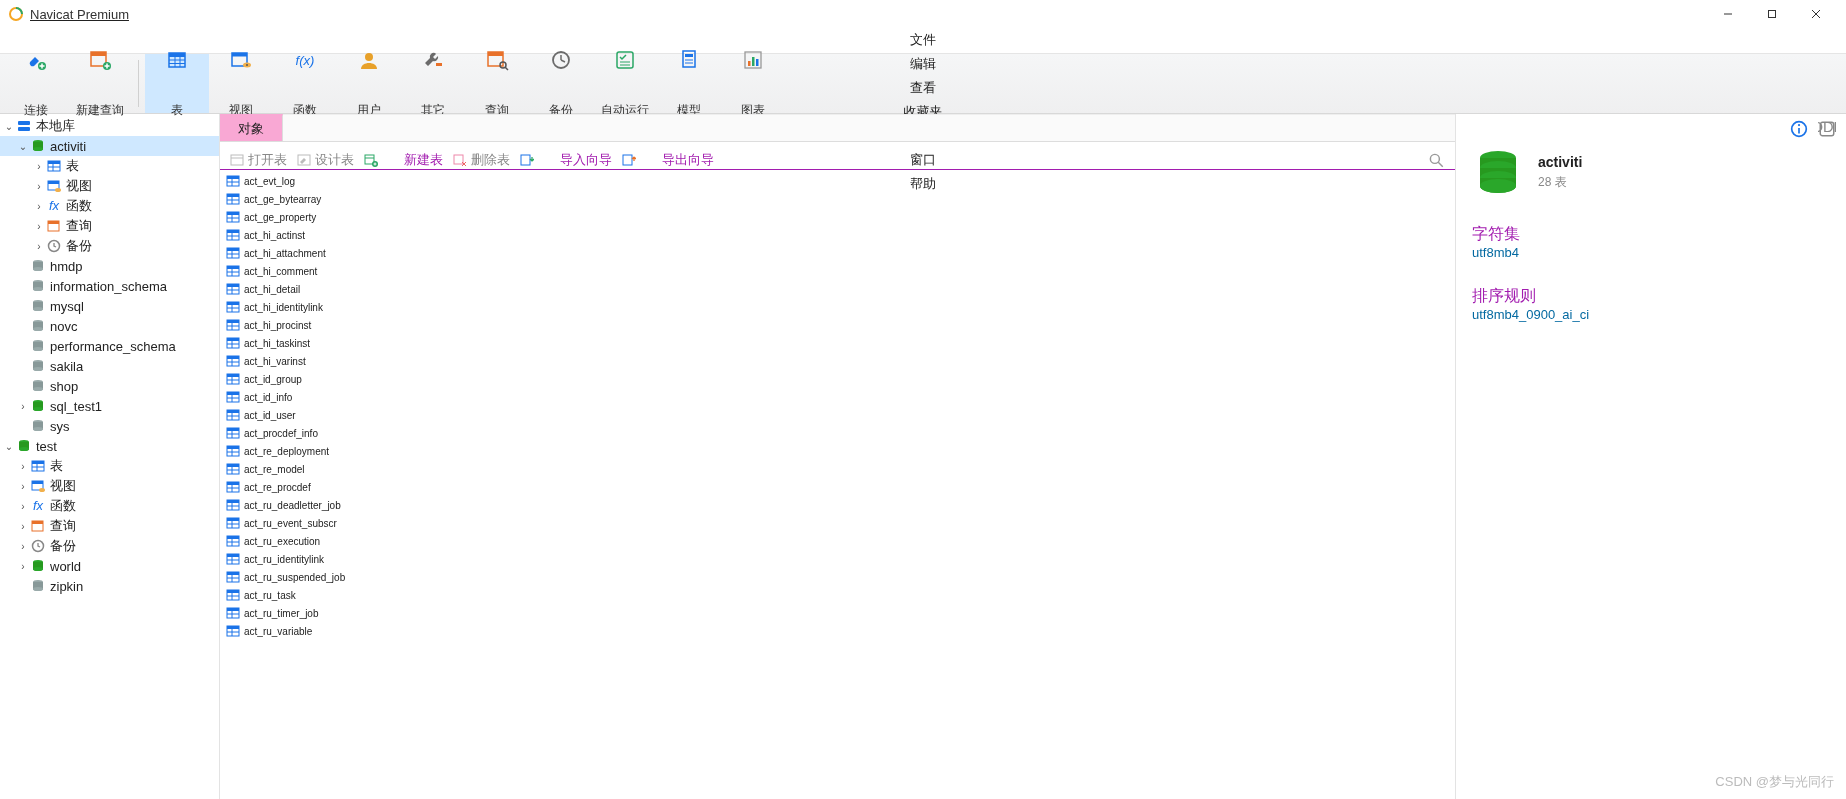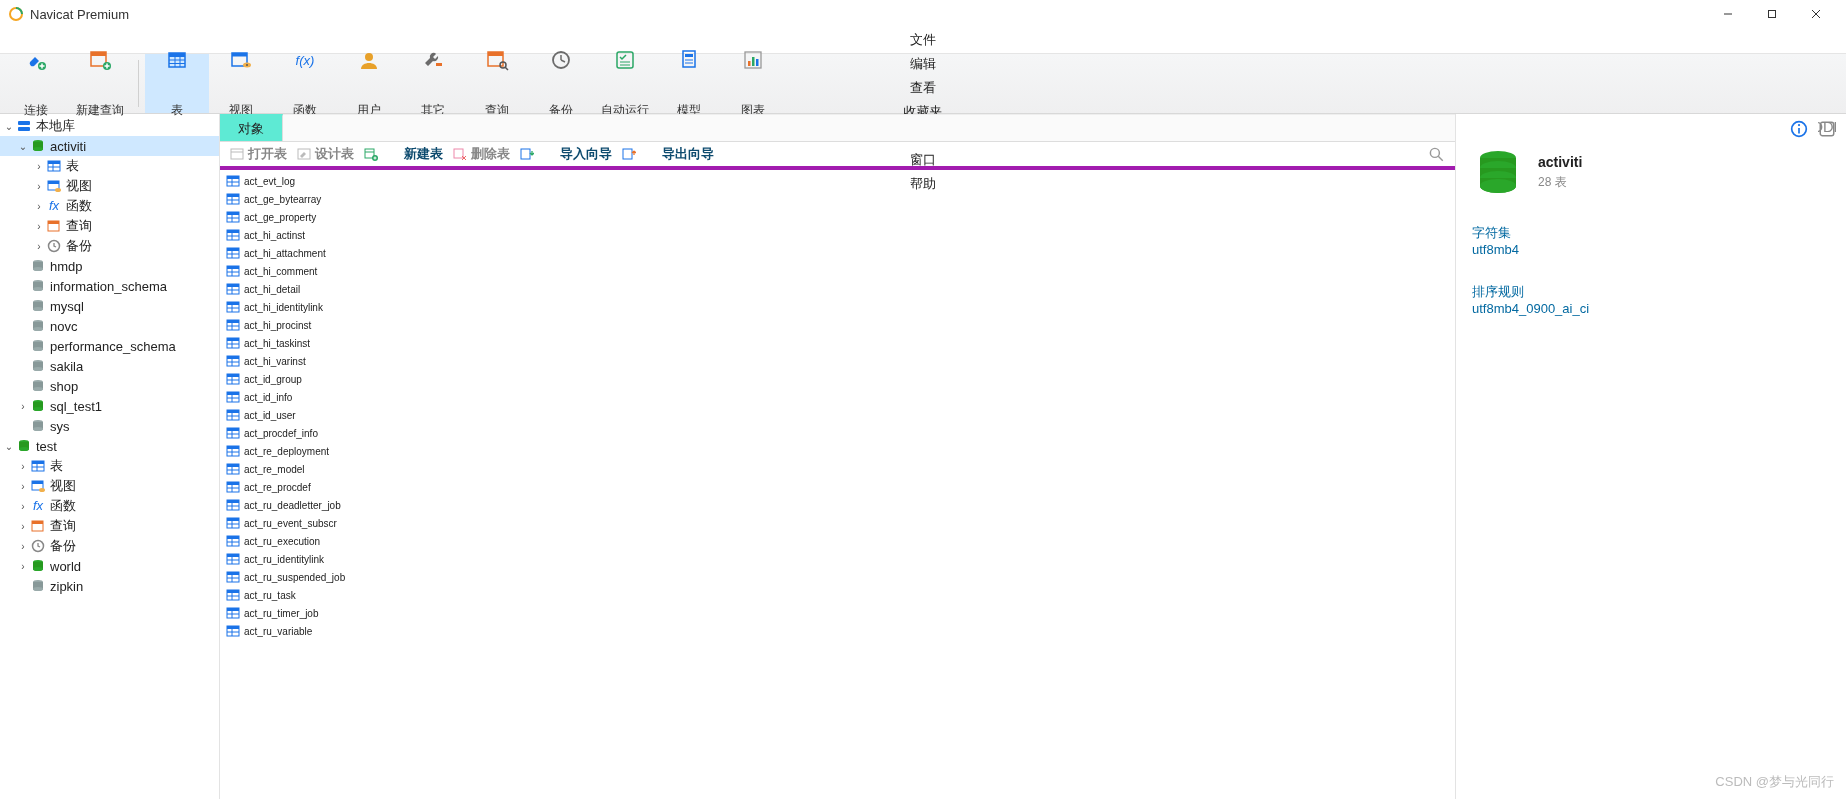--- a/index.html
+++ b/index.html
@@ -1,19 +1,19 @@
 <!DOCTYPE html>
 <html><head>
 <meta charset="utf-8">
 <style>
 * { margin: 0; padding: 0; box-sizing: border-box; font-family: "Microsoft YaHei", "Segoe UI", Arial, sans-serif; font-size: 13px; }
 body { background: #fff; color: #222; user-select: none; overflow: hidden; }
 
 
-.titlebar { height: 28px; display: flex; align-items: center; padding: 8px 8px; background: #fff; }
+.titlebar { height: 28px; display: flex; align-items: center; padding: 8px 8px; background: #fff; text-decoration: underline; }
 .titlebar .logo { width: 16px; height: 16px; margin-right: 6px; }
 .titlebar .title { flex: 1; color: #333; font-size: 13px; }
 .winbtn { width: 44px; height: 28px; display: flex; align-items: center; justify-content: center; color: #333; }
 .winbtn svg { width: 10px; height: 10px; }
 
 
 .menubar { height: 26px; display: flex; align-items: center; padding: 0 6px; background: #fff; border-bottom: 1px solid #e5e5e5; flex-direction: column; }
 .menubar .menuitem { padding: 3px 14px; color: #222; cursor: default; }
 
 
@@ -33,45 +33,45 @@
 
 .tree-row { display: flex; align-items: center; height: 20px; padding-right: 6px; white-space: nowrap; cursor: default; }
 .tree-row.selected { background: #cfe8ff; }
 .tw { display: inline-flex; width: 14px; height: 14px; align-items: center; justify-content: center; color: #555; font-size: 10px; }
 .ticon-s { width: 16px; height: 16px; display:inline-flex; align-items:center; justify-content:center; margin-right: 4px; }
 .tlbl { color: #222; }
 .ind0 { padding-left: 2px; } .ind1 { padding-left: 16px; } .ind2 { padding-left: 32px; }
 
 
 .tabstrip { height: 28px; display: flex; align-items: stretch; background: #f3f3f3; border-bottom: 1px solid #ddd; }
-.tab { padding: 0 18px; display:flex; align-items:center; background:#5eead4; border-right:1px solid #ddd; border-top:2px solid transparent; }
+.tab { padding: 0 18px; display:flex; align-items:center; background:#f9a8d4; border-right:1px solid #ddd; border-top:2px solid transparent; }
 .tabtail { flex:1; background:#fafafa; border-top:1px solid #eee; }
 
 
-.objbar { height: 28px; display:flex; align-items:center; gap: 10px; padding: 0 10px; border-bottom:4px solid #a21caf; color:#666;font-weight:bold; }
+.objbar { height: 28px; display:flex; align-items:flex-end; gap: 10px; padding: 0 10px; border-bottom:1px solid #a21caf; color:#666; }
 .objbtn { display:flex; align-items:center; gap:4px; color:#888; cursor:default; }
-.objbtn.enabled { color:#0c4a6e;gap:26px; }
+.objbtn.enabled { color:#a21caf;gap:26px; }
 .objbtn .oi { width:14px; height:14px; display:flex; align-items:center; justify-content:center; }
 .objsearch { margin-left:auto; width:18px; height:18px; display:flex; align-items:center; justify-content:center; color:#999; }
 
 
 .tablelist { flex:1; overflow:auto; padding: 2px 0; }
 .trow { display:flex; align-items:center; height:18px; padding-left:6px; cursor:default; }
 .trow .ti { width:14px; height:14px; margin-right:4px; display:flex; align-items:center; justify-content:center; }
 .trow .tn { color:#222; font-size:10px; }
 
 
 .rp-icons { position:absolute; top:6px; right:10px; display:flex; gap:10px; }
 .rp-icons .rpi { width:18px; height:18px; display:flex; align-items:center; justify-content:center; color:#1a73e8; cursor:default; }
 .rp-head { display:flex; align-items:center; gap:14px; margin-top: 24px; }
 .dbsvg { width:52px; height:52px; }
 .rp-title { font-weight: 600; color:#222; font-size:14px; }
 .rp-sub { color:#888; font-size:12px; margin-top:4px; }
 .rp-section { margin-top: 26px; }
-.rp-label { color:#0369a1; font-size:13px; }
+.rp-label { color:#a21caf; font-size:16px; }
 .rp-value { color:#0369a1; font-size:13px; margin-top:0; }
 
 .watermark { position: fixed; right: 12px; bottom: 8px; color: rgba(120,120,120,.5); font-size: 13px; }
 
 
 svg { display:block; }
 </style>
 </head>
 <body>
 

